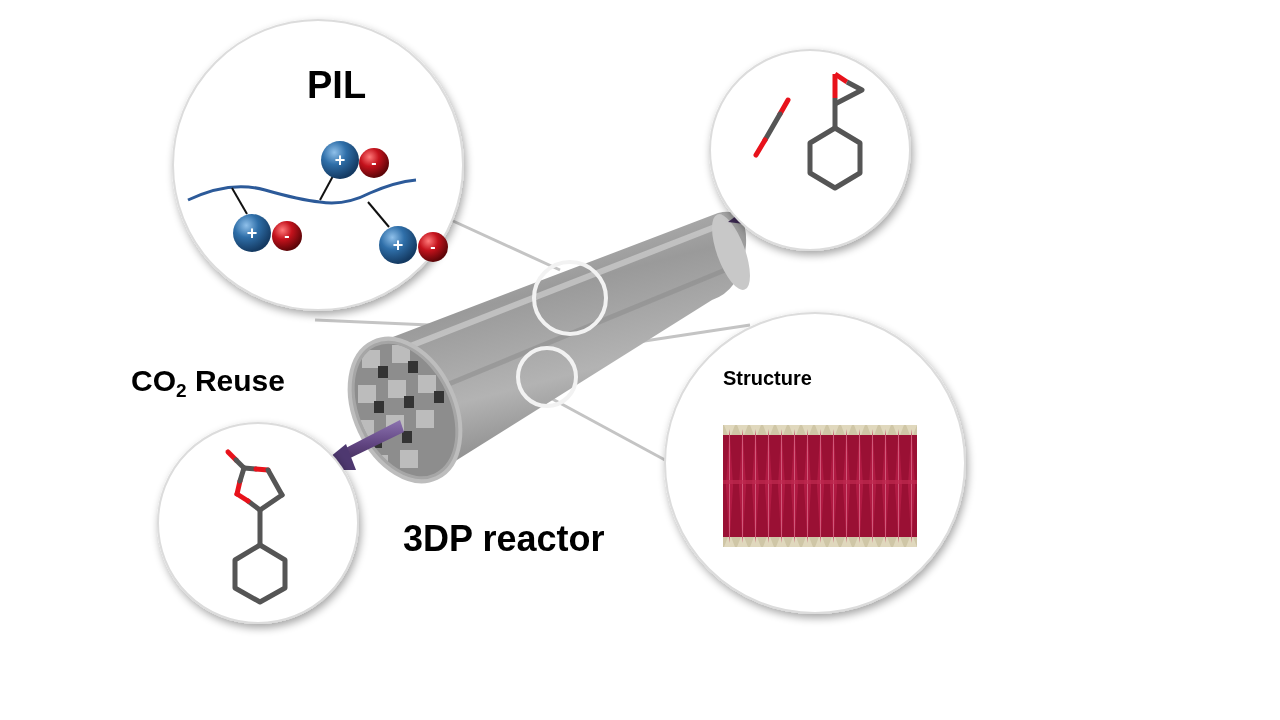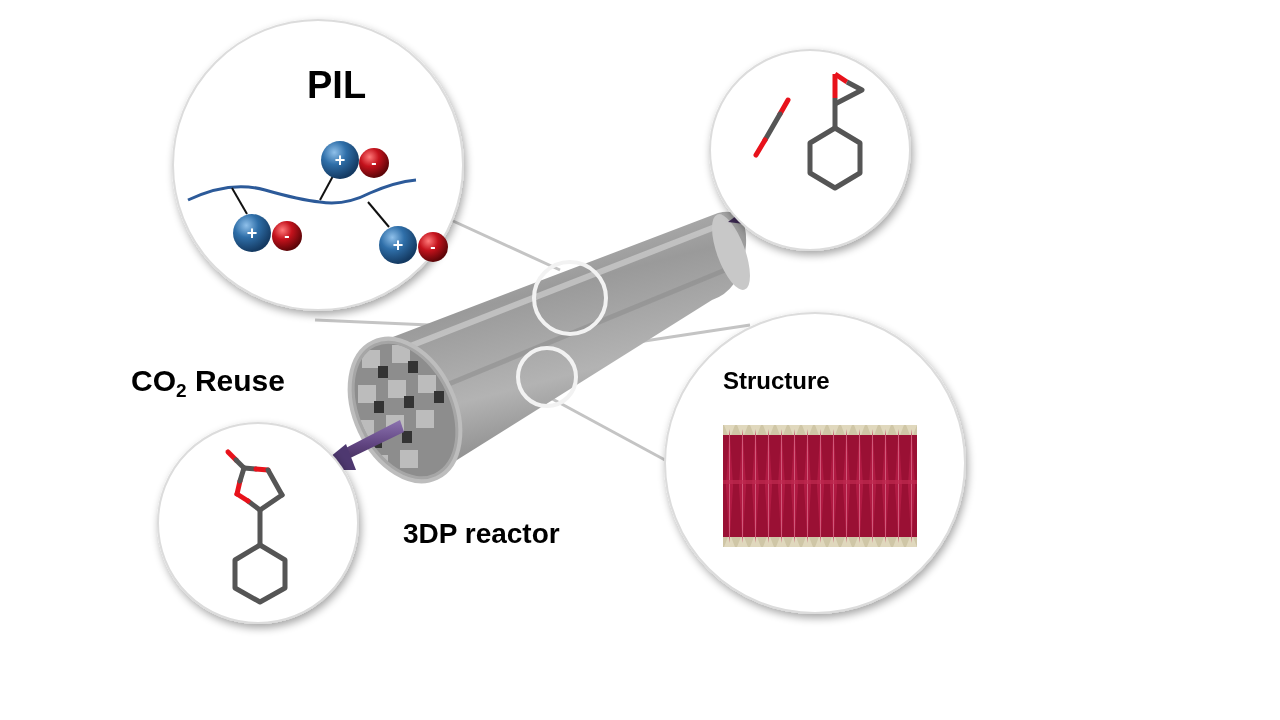--- a/index.html
+++ b/index.html
@@ -3,22 +3,22 @@
 <meta charset="utf-8">
 <style>
   html, body { margin:0; padding:0; background:#ffffff; }
   body { width:1280px; height:720px; position:relative; overflow:hidden;
          font-family:"Liberation Sans", sans-serif; }
   svg.stage { position:absolute; left:0; top:0; }
   .lbl { position:absolute; font-family:"Liberation Sans", sans-serif; font-weight:bold; color:#000; white-space:nowrap; }
   #lbl-pil { left:291px; top:64px; font-size:38px;margin-left:16px; }
   #lbl-co2 { left:131px; top:364px; font-size:30px; }
   #lbl-co2 sub { font-size:19px; vertical-align:-6px; }
-  #lbl-structure { left:723px; top:367px; font-size:24px; }
-  #lbl-reactor { left:403px; top:518px; font-size:28px; }
+  #lbl-structure { left:723px; top:367px; font-size:20px; }
+  #lbl-reactor { left:403px; top:518px; font-size:36px; }
 </style>
 </head>
 <body>
 
 <svg class="stage" width="1280" height="720" viewBox="0 0 1280 720">
   <defs>
     <radialGradient id="gBlue" cx="35%" cy="30%" r="70%">
       <stop offset="0%" stop-color="#8fc0ea"></stop>
       <stop offset="45%" stop-color="#2f6fa9"></stop>
       <stop offset="100%" stop-color="#143a62"></stop>

